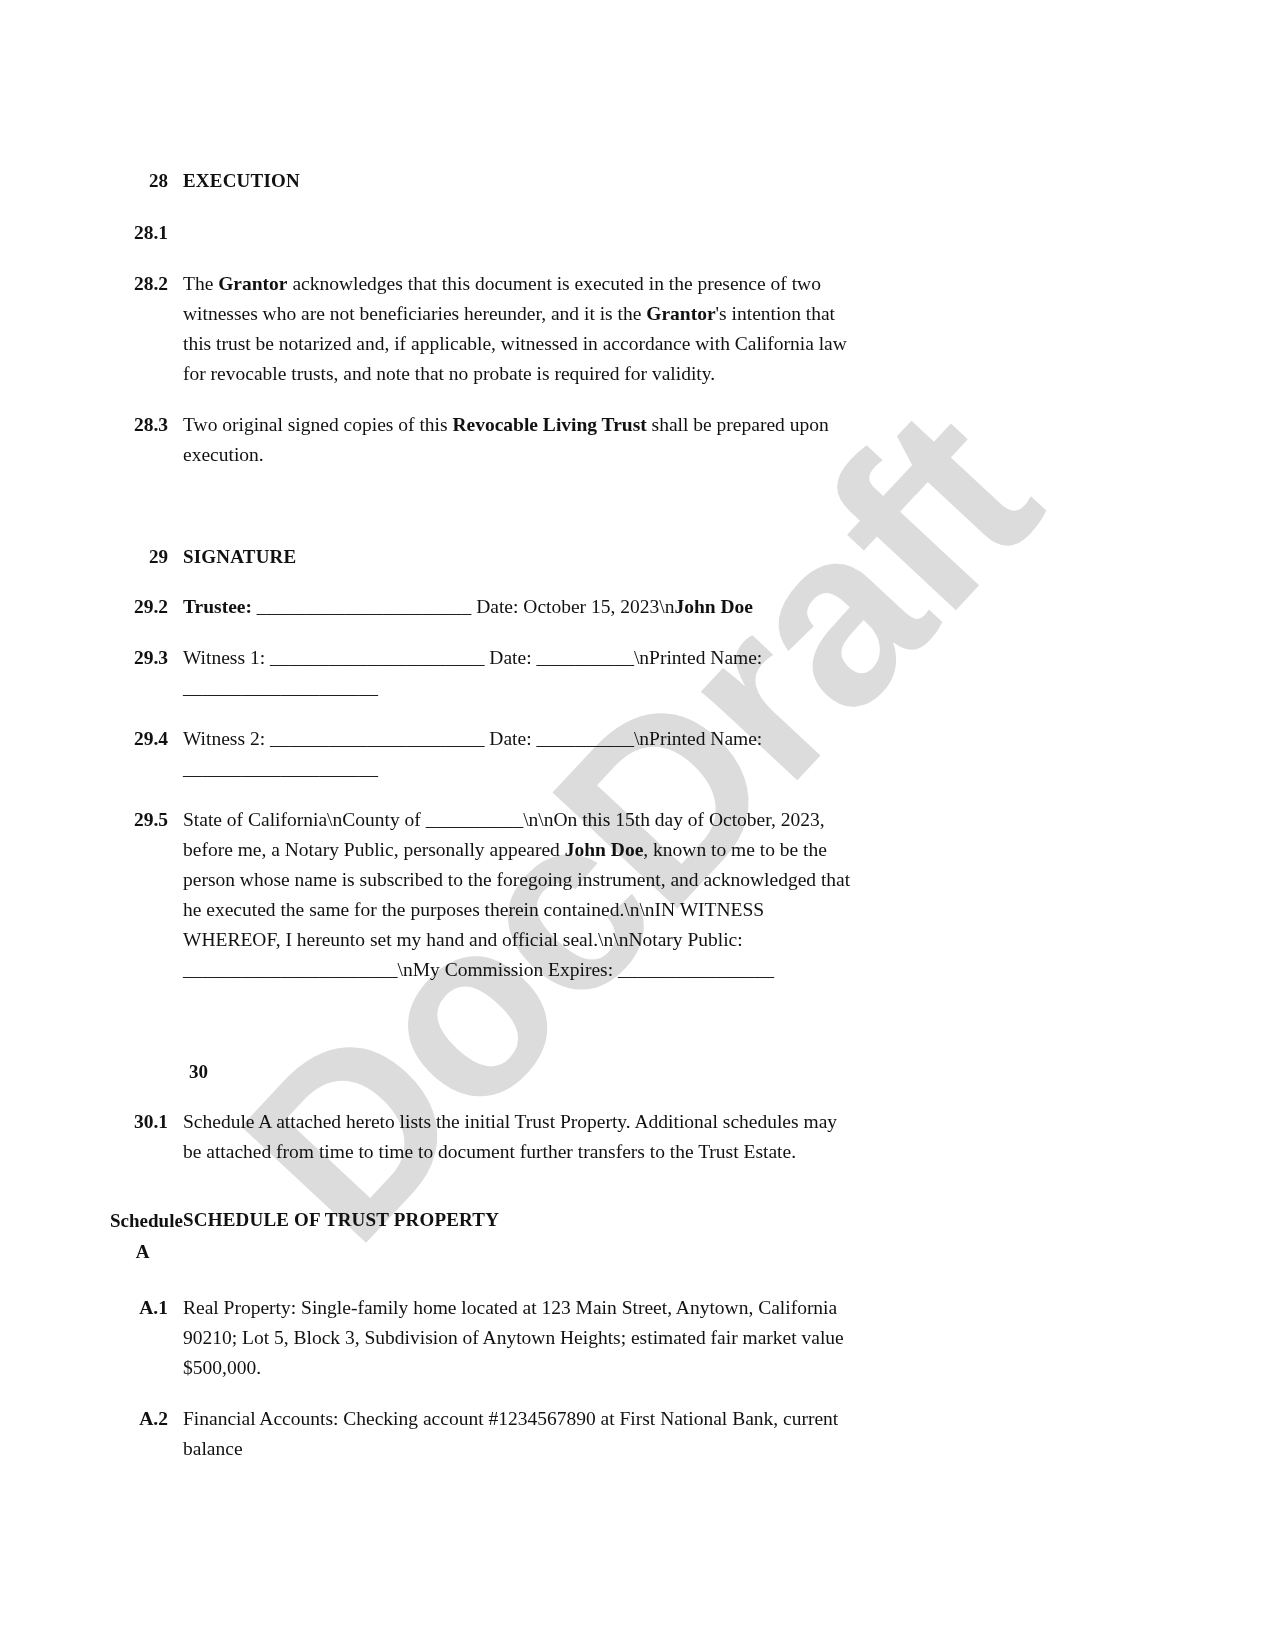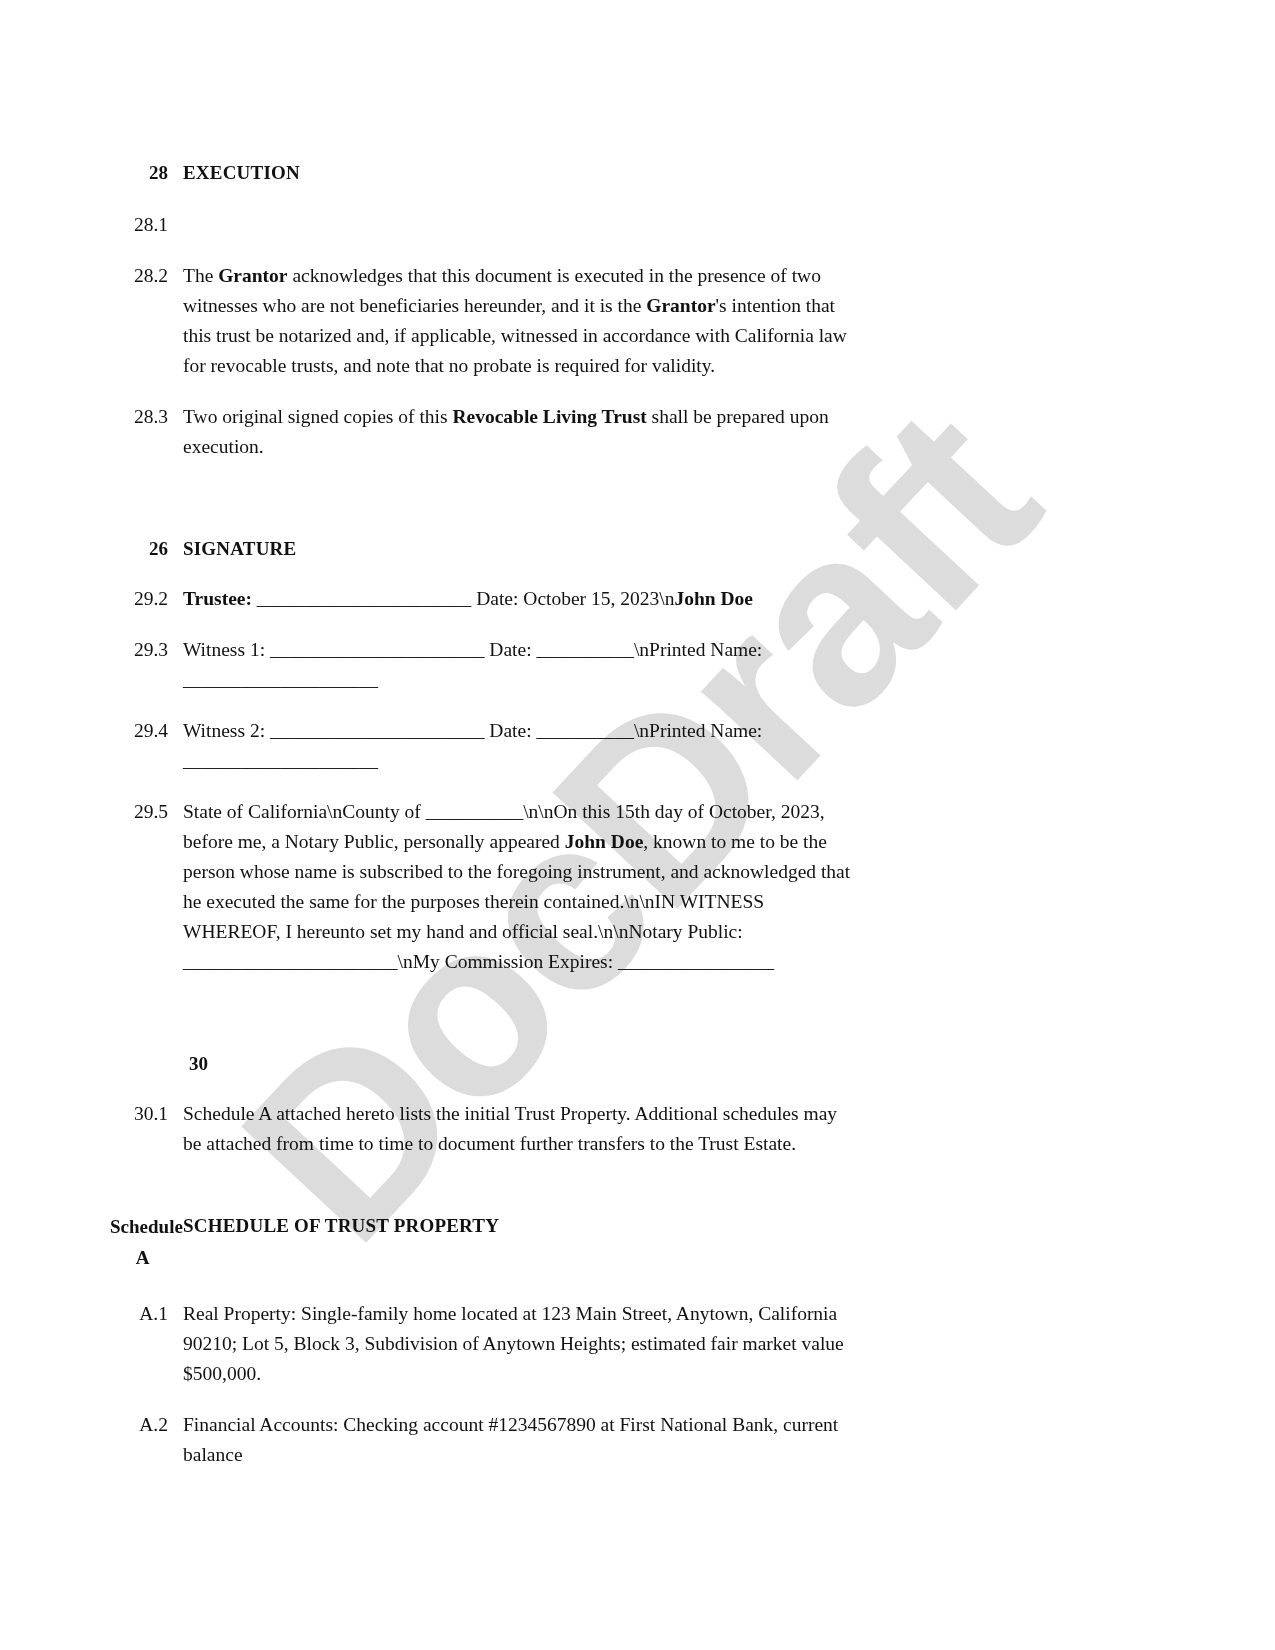--- a/index.html
+++ b/index.html
@@ -35,21 +35,21 @@
     user-select: none;
     pointer-events: none;
     z-index: 0;
     line-height: 1;
   }
 
   
   .content {
     position: absolute;
     left: 0;
-    top: 0;
+    top: 8px;
     width: 1059px;
     z-index: 2;
     padding-top: 158px;
     box-sizing: border-box;
   }
 
   
   .row {
     display: flex;
     align-items: flex-start;
@@ -88,33 +88,33 @@
   .heading .body {
     font-weight: bold;
     font-size: 19px;
     letter-spacing: 0.2px;
   }
 
   .heading-28 { margin-bottom: 22px; }
   .heading-29 { margin-top: 72px; margin-bottom: 20px; }
   .heading-30 { margin-top: 72px; margin-bottom: 20px; margin-left: 40px; }
 
-  .heading-schedA { margin-top: 52px; margin-bottom: 26px; }
+  .heading-schedA { margin-top: 38px; margin-bottom: 26px; }
   .heading-schedA .num {
     font-weight: bold;
     white-space: normal;
     line-height: 31px;
     text-align: center;
     padding-right: 8px;
   }
 
   
   .clause { margin-bottom: 21px; }
 
-  .clause .num { font-weight: normal; }
+  .clause .num { font-weight: bold; }
 
   b, strong { font-weight: bold; }
 </style>
 </head>
 <body>
 
 <div class="page">
 
   <div class="watermark">DocDraft</div>
 
@@ -133,21 +133,21 @@
       <div class="num">28.2</div>
       <div class="body"><span>The </span><b>Grantor</b><span> acknowledges that this document is executed in the presence of two witnesses who are not beneficiaries hereunder, and it is the </span><b>Grantor</b><span>'s intention that this trust be notarized and, if applicable, witnessed in accordance with California law for revocable trusts, and note that no probate is required for validity.</span></div>
     </div>
 
     <div class="row clause">
       <div class="num">28.3</div>
       <div class="body"><span>Two original signed copies of this </span><b>Revocable Living Trust</b><span> shall be prepared upon execution.</span></div>
     </div>
 
     <div class="row heading heading-29">
-      <div class="num">26</div>
+      <div class="num">29</div>
       <div class="body">SIGNATURE</div>
     </div>
 
 
     <div class="row clause">
       <div class="num">29.2</div>
       <div class="body"><b>Trustee:</b><span> ______________________ Date: October 15, 2023\n</span><b>John Doe</b></div>
     </div>
 
     <div class="row clause">

